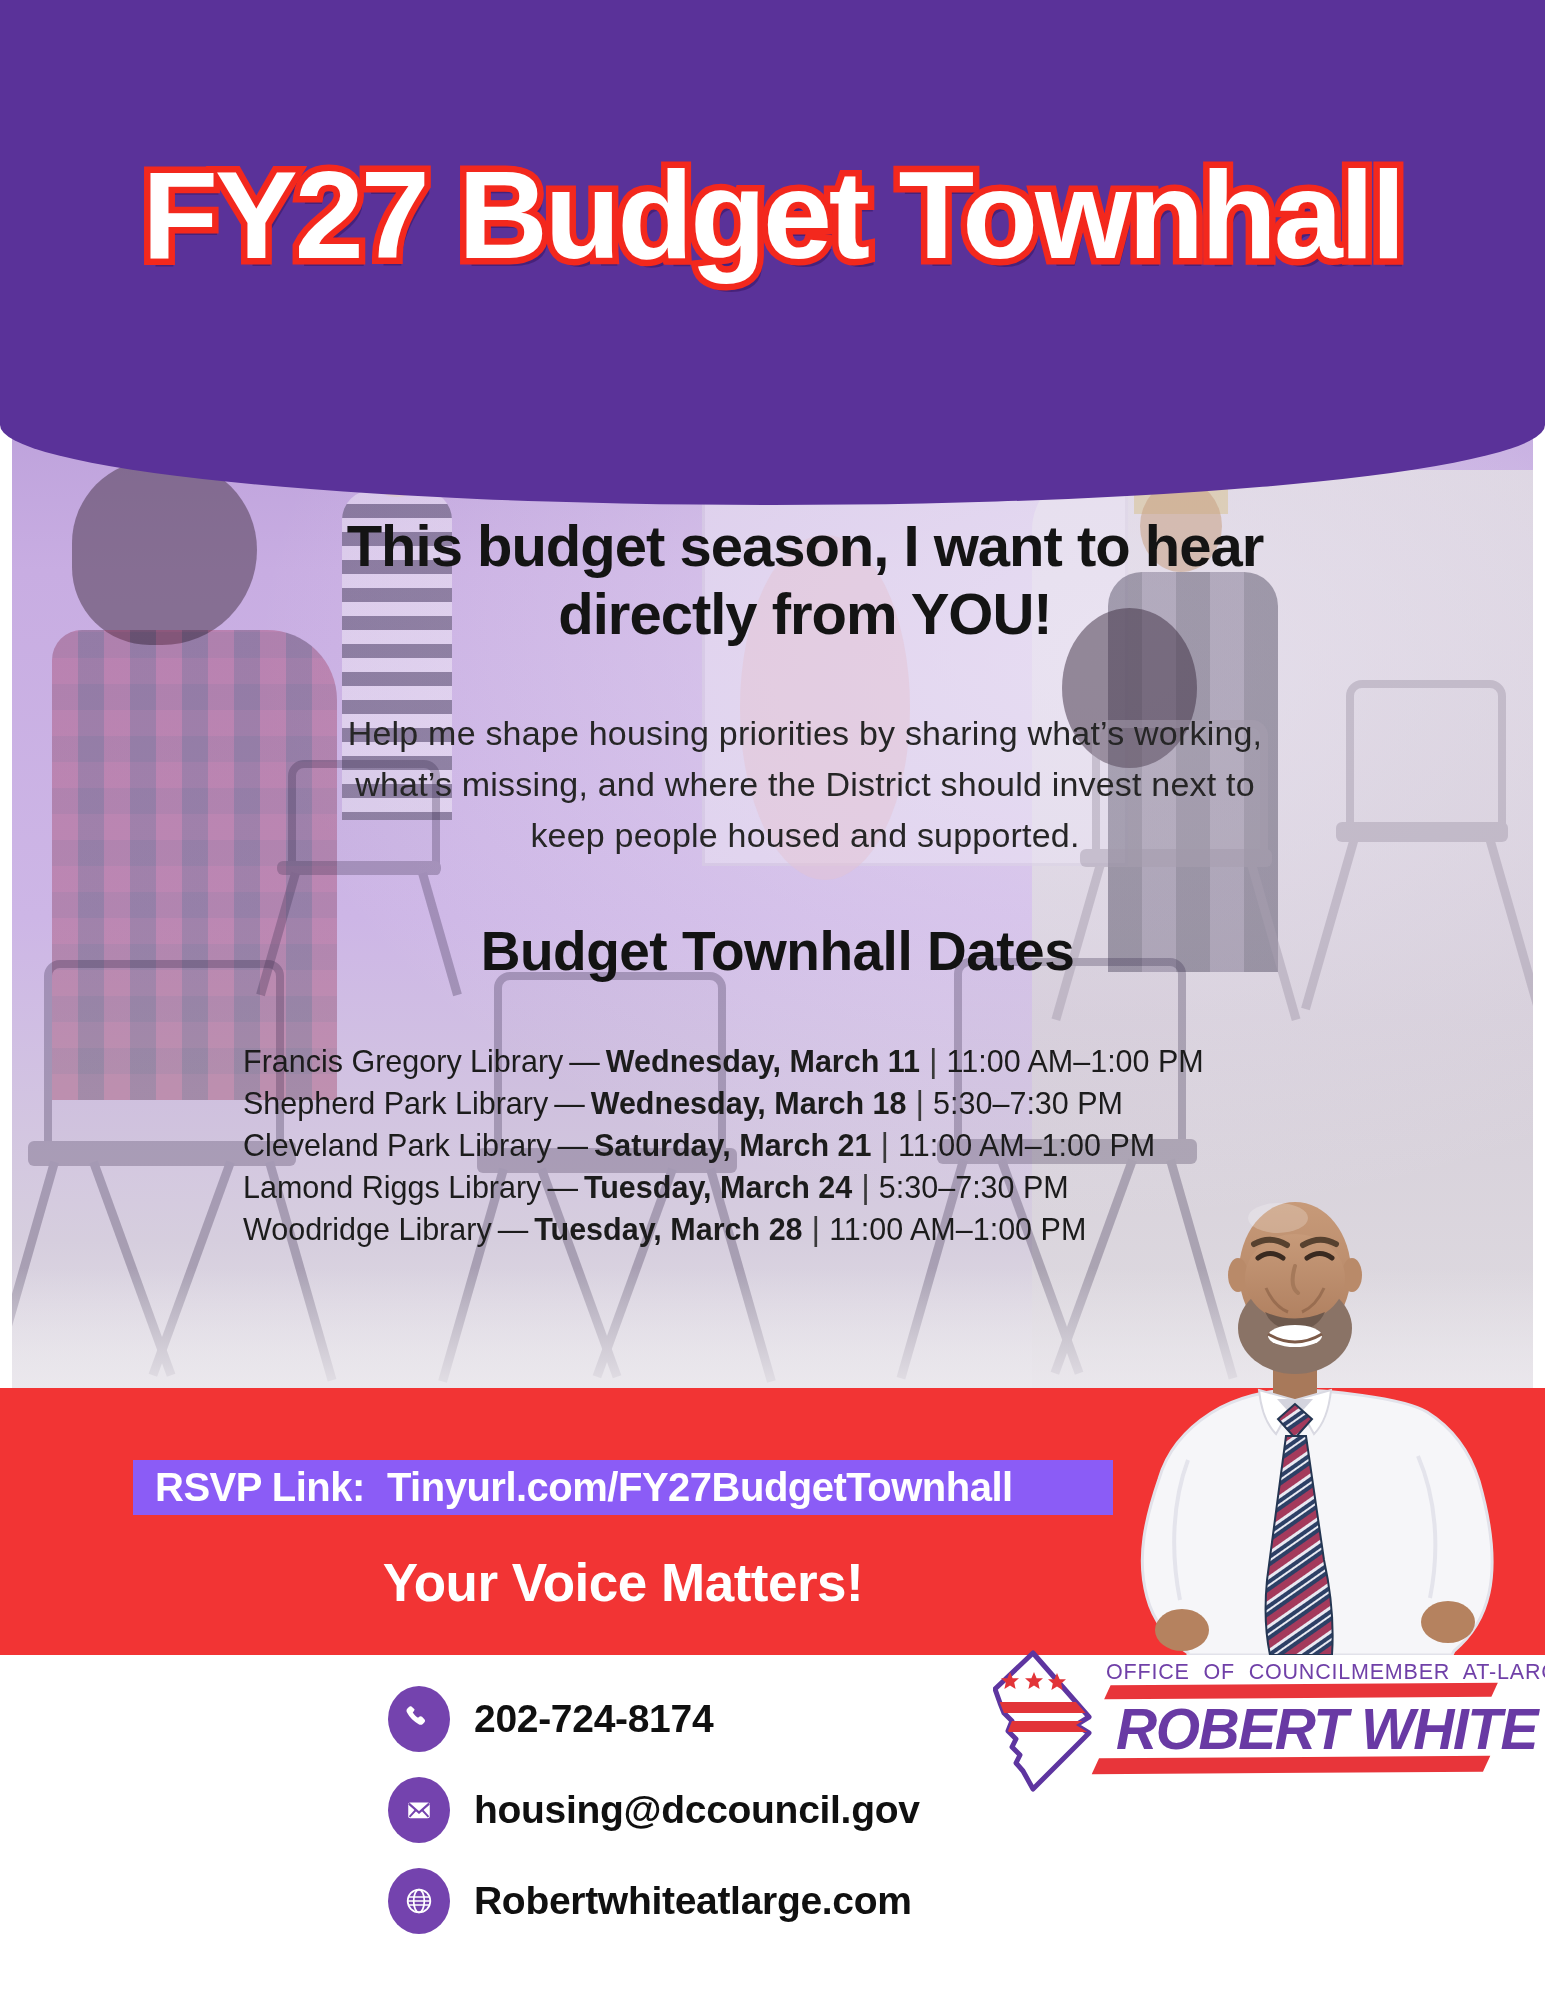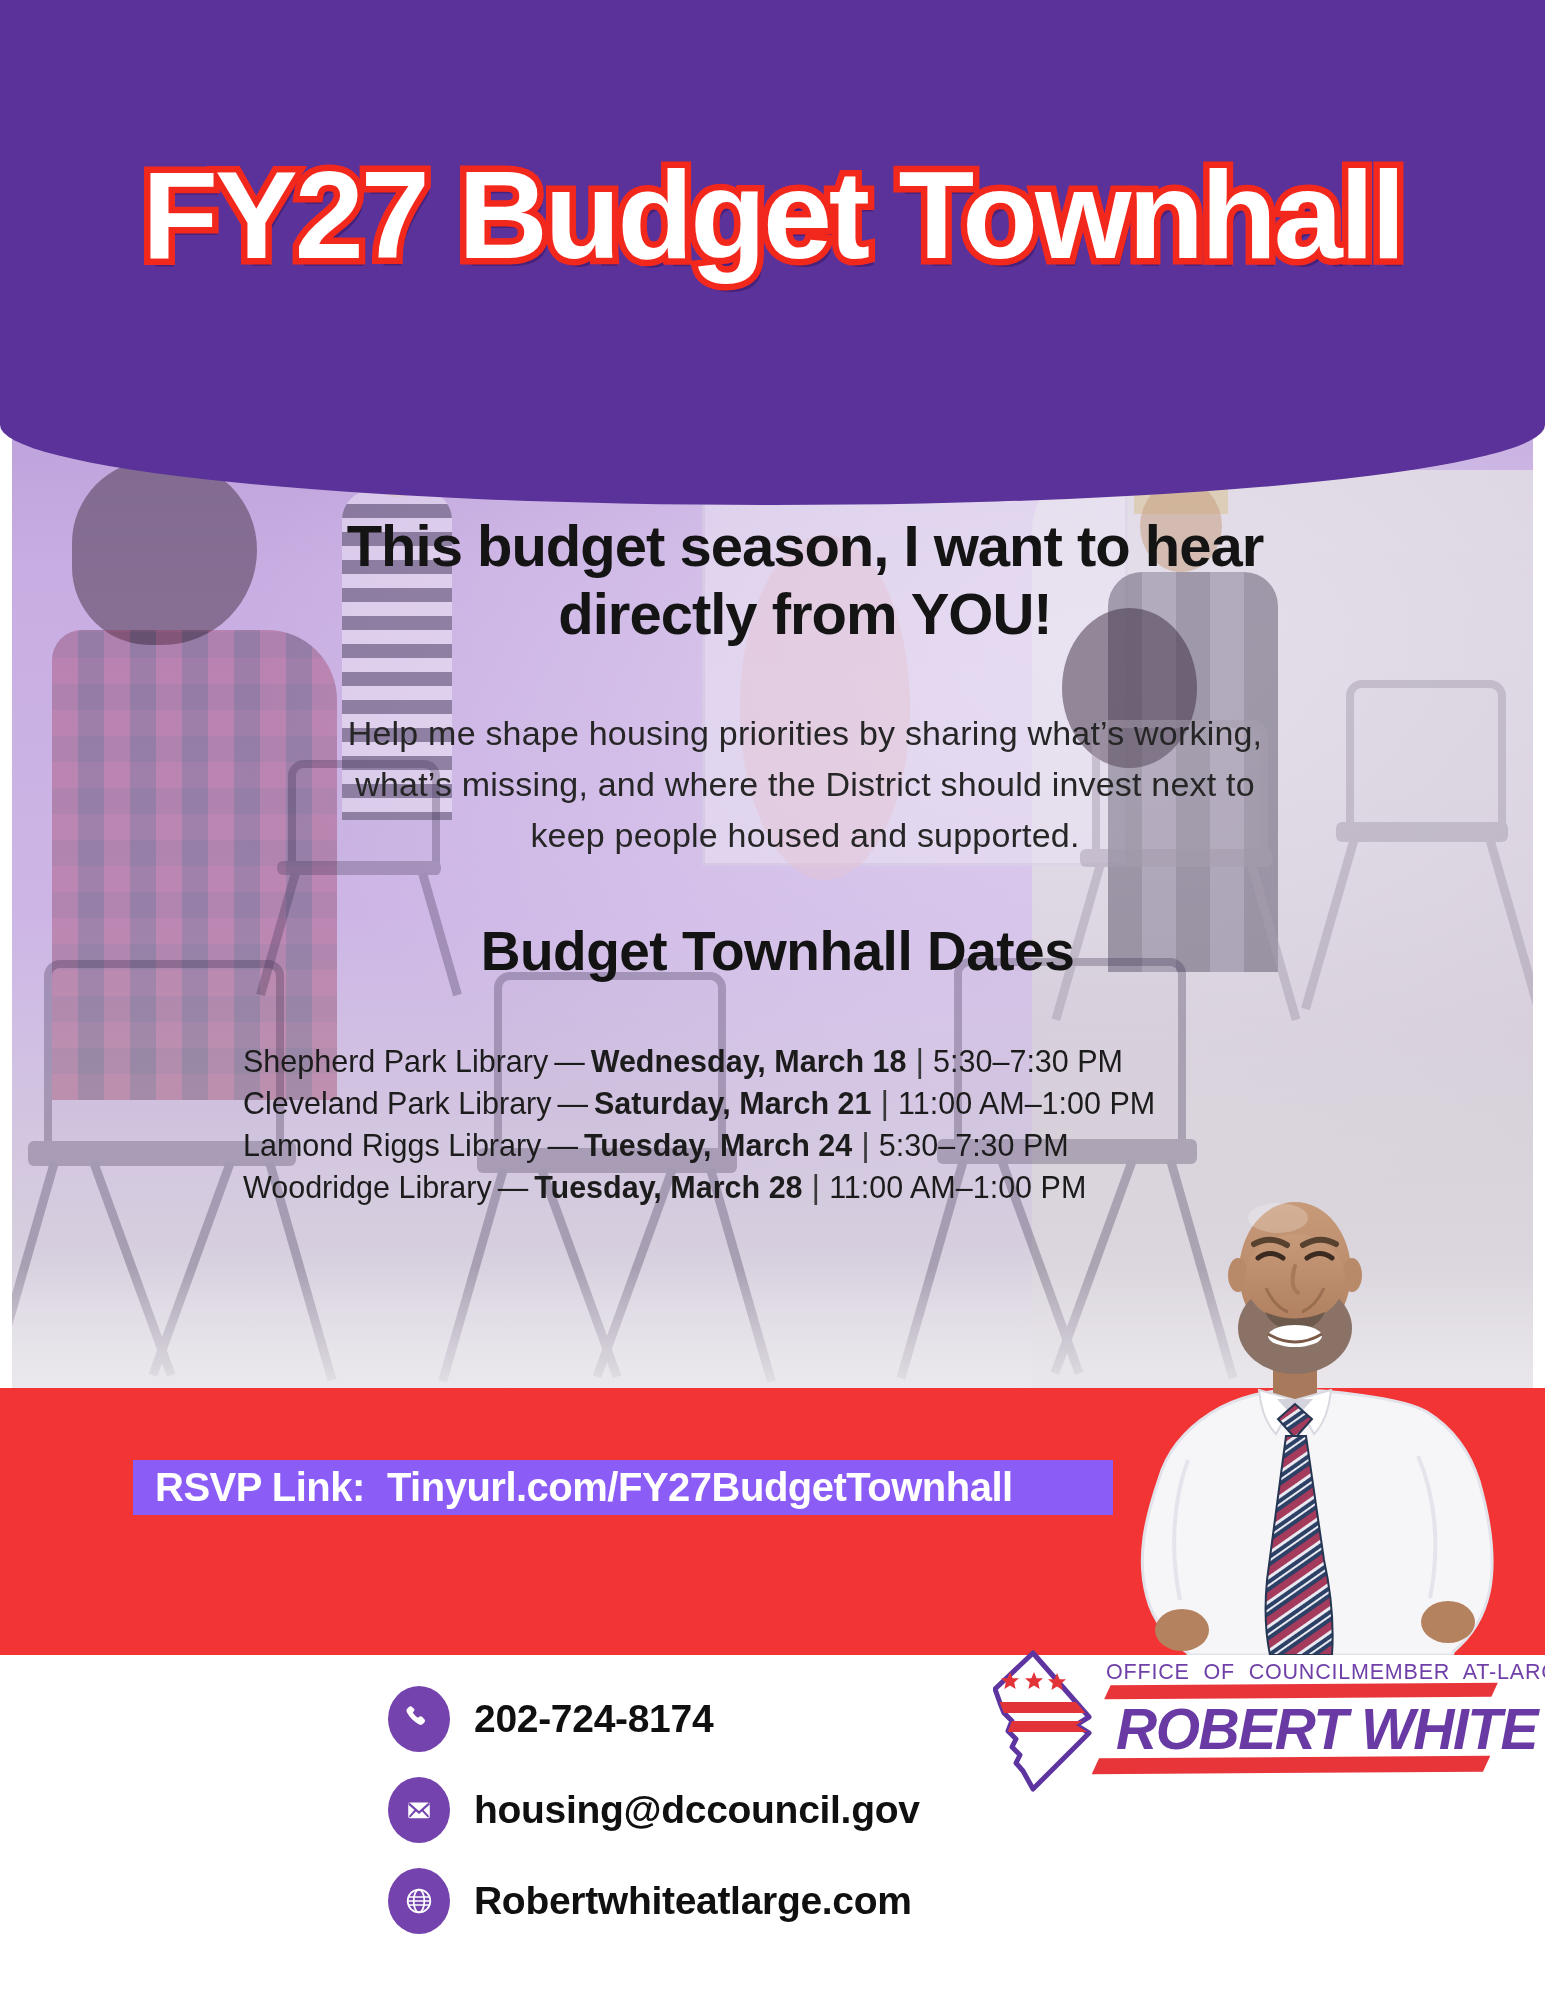--- a/index.html
+++ b/index.html
@@ -208,38 +208,42 @@
   </div>
   <div class="intro-body">
     <div>Help me shape housing priorities by sharing what’s working,</div>
     <div>what’s missing, and where the District should invest next to</div>
     <div>keep people housed and supported.</div>
   </div>
 
   <h2 class="dates-heading" style="margin:0;">Budget Townhall Dates</h2>
   <ul class="events">
     <li>
+      <span>Francis Gregory Library</span><span class="dash">—</span><span class="date">Wednesday, March 11</span><span class="pipe">|</span><span>11:00 AM–1:00 PM</span>
+    </li>
+    <li>
       <span>Shepherd Park Library</span><span class="dash">—</span><span class="date">Wednesday, March 18</span><span class="pipe">|</span><span>5:30–7:30 PM</span>
     </li>
     <li>
       <span>Cleveland Park Library</span><span class="dash">—</span><span class="date">Saturday, March 21</span><span class="pipe">|</span><span>11:00 AM–1:00 PM</span>
     </li>
     <li>
       <span>Lamond Riggs Library</span><span class="dash">—</span><span class="date">Tuesday, March 24</span><span class="pipe">|</span><span>5:30–7:30 PM</span>
     </li>
     <li>
       <span>Woodridge Library</span><span class="dash">—</span><span class="date">Tuesday, March 28</span><span class="pipe">|</span><span>11:00 AM–1:00 PM</span>
     </li>
   </ul>
 
   <div class="red-band"></div>
   <div class="rsvp">
     <span class="lbl">RSVP Link:</span>
     <span class="url">Tinyurl.com/FY27BudgetTownhall</span>
   </div>
+  <div class="tagline">Your Voice Matters!</div>
 
   <div class="figure">
     <svg viewBox="0 0 402 495" width="402" height="495">
       <defs>
         <linearGradient id="skin" x1="0" y1="0" x2="0" y2="1">
           <stop offset="0" stop-color="#c79a79"></stop>
             <stop offset="1" stop-color="#b08060"></stop>
         </linearGradient>
         <pattern id="tiestripe" width="20" height="20" patternTransform="rotate(55)" patternUnits="userSpaceOnUse">
           <rect width="20" height="20" fill="#2d4066"></rect>

